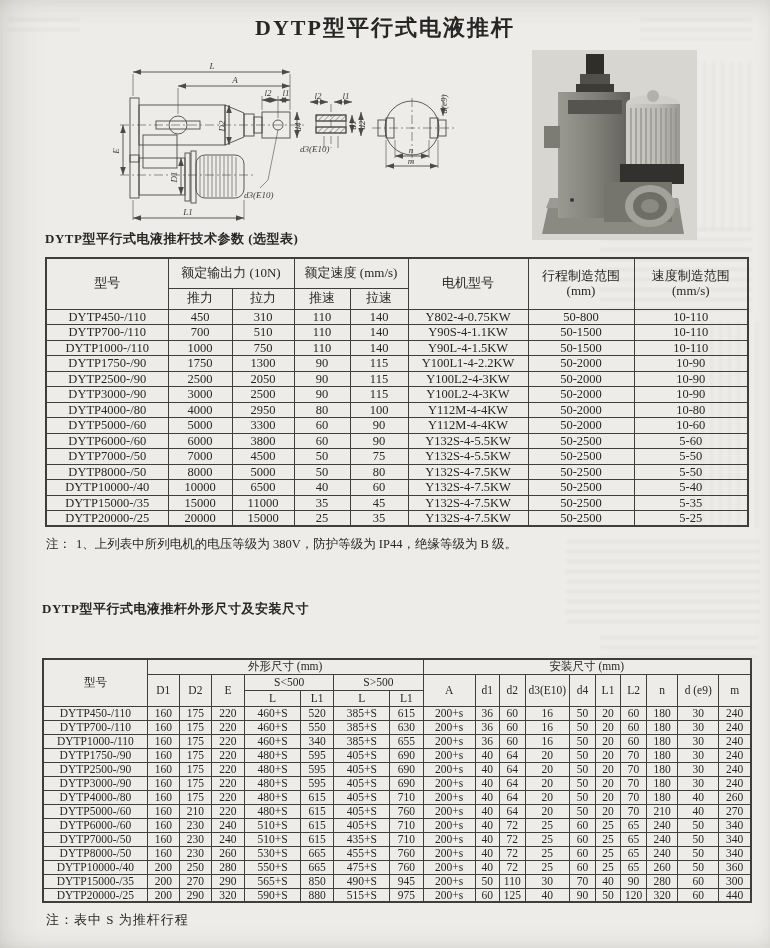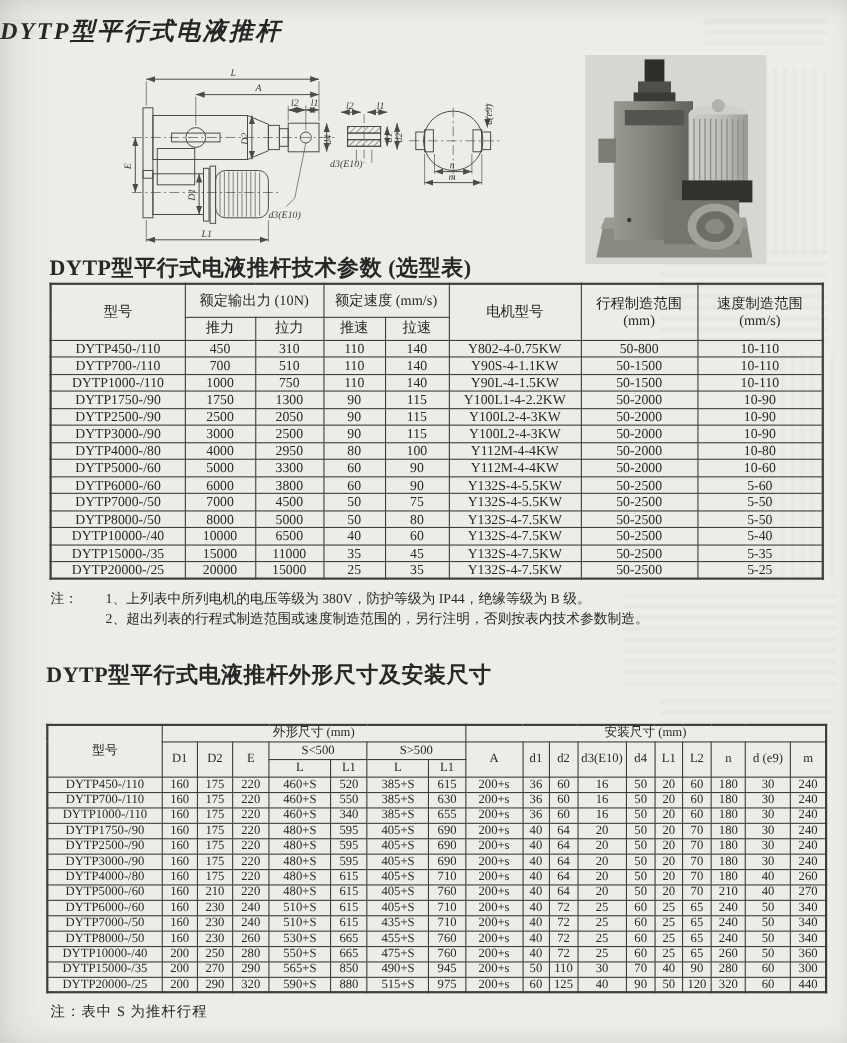--- a/index.html
+++ b/index.html
@@ -10,24 +10,24 @@
   }
   .vignette{position:absolute;inset:0;pointer-events:none;z-index:6;
     box-shadow:inset 22px 0 48px -26px rgba(88,85,76,.28),
                inset -8px 0 26px -18px rgba(88,85,76,.16),
                inset 0 16px 32px -24px rgba(88,85,76,.18),
                inset 0 -12px 26px -20px rgba(88,85,76,.14);}
   .ghost{position:absolute;z-index:0;opacity:.5;filter:blur(1.2px);
     background:repeating-linear-gradient(180deg,rgba(122,120,112,.13) 0 3px,transparent 3px 10px);}
   .ghost.vert{background:repeating-linear-gradient(90deg,rgba(122,120,112,.11) 0 3px,transparent 3px 9px);}
 
-  .page-title{position:absolute;top:13px;left:0;width:100%;margin:0;text-align:left;
-    font-size:22px;font-weight:bold;letter-spacing:2px;z-index:2;font-style:italic;}
-
-  .section-heading{position:absolute;margin:0;font-size:20px;font-weight:bold;z-index:2;letter-spacing:.5px;}
+  .page-title{position:absolute;top:13px;left:0;width:100%;margin:0;text-align:center;
+    font-size:22px;font-weight:bold;letter-spacing:2px;z-index:2;}
+
+  .section-heading{position:absolute;margin:0;font-size:13px;font-weight:bold;z-index:2;letter-spacing:.5px;}
   #spec-heading{left:45px;top:230px;}
   #dim-heading{left:42px;top:600px;}
 
   svg.lineart{position:absolute;left:92px;top:52px;z-index:1;}
   svg.photo{position:absolute;left:532px;top:50px;z-index:1;}
 
   table.doc-table{position:absolute;border-collapse:collapse;table-layout:fixed;z-index:2;background:transparent;}
   .doc-table th,.doc-table td{border:1px solid #3e3e3b;padding:0;text-align:center;vertical-align:middle;
     font-weight:normal;line-height:1.12;overflow:hidden;white-space:nowrap;}
   table.doc-table{border:2px solid #3e3e3b;}
@@ -40,21 +40,21 @@
 
   #dim-table{left:42px;top:658px;width:710px;font-size:11.5px;}
   #dim-table thead tr.r1{height:15px;}
   #dim-table thead tr.r2{height:16px;}
   #dim-table thead tr.r3{height:16px;}
   #dim-table tbody tr{height:14px;}
 
   .notes{position:absolute;left:46px;top:536px;width:676px;font-size:12.5px;line-height:17.6px;z-index:2;}
   .notes .prefix{position:absolute;left:0;top:0;}
   .notes ul{margin:0 0 0 30px;padding:0;list-style:none;}
-  .notes li{padding-left:19px;text-indent:-19px;margin-left:20px;}
+  .notes li{padding-left:19px;text-indent:-19px;}
 
   .footnote{position:absolute;left:46px;top:911px;font-size:13px;z-index:2;letter-spacing:1px;}
 
   text{font-family:"Liberation Serif","DejaVu Serif",serif;}
 </style>
 </head>
 <body>
 
 <div class="ghost" style="left:8px;top:18px;width:72px;height:20px;"></div>
 <div class="ghost" style="left:640px;top:18px;width:112px;height:22px;"></div>
@@ -405,21 +405,20 @@
         <td>50-2500</td>
         <td>5-25</td>
       </tr>
     </tbody>
 </table>
 
 <div class="notes">
   <span class="prefix">注：</span>
   <ul>
     <li>1、上列表中所列电机的电压等级为 380V，防护等级为 IP44，绝缘等级为 B 级。</li>
-    <li>2、超出列表的行程式制造范围或速度制造范围的，另行注明，否则按表内技术参数制造。</li>
   </ul>
 </div>
 
 <h2 class="section-heading" id="dim-heading">DYTP型平行式电液推杆外形尺寸及安装尺寸</h2>
 
 <table class="doc-table" id="dim-table">
   <colgroup>
     <col style="width:104px">
       <col style="width:32px">
       <col style="width:32px">

